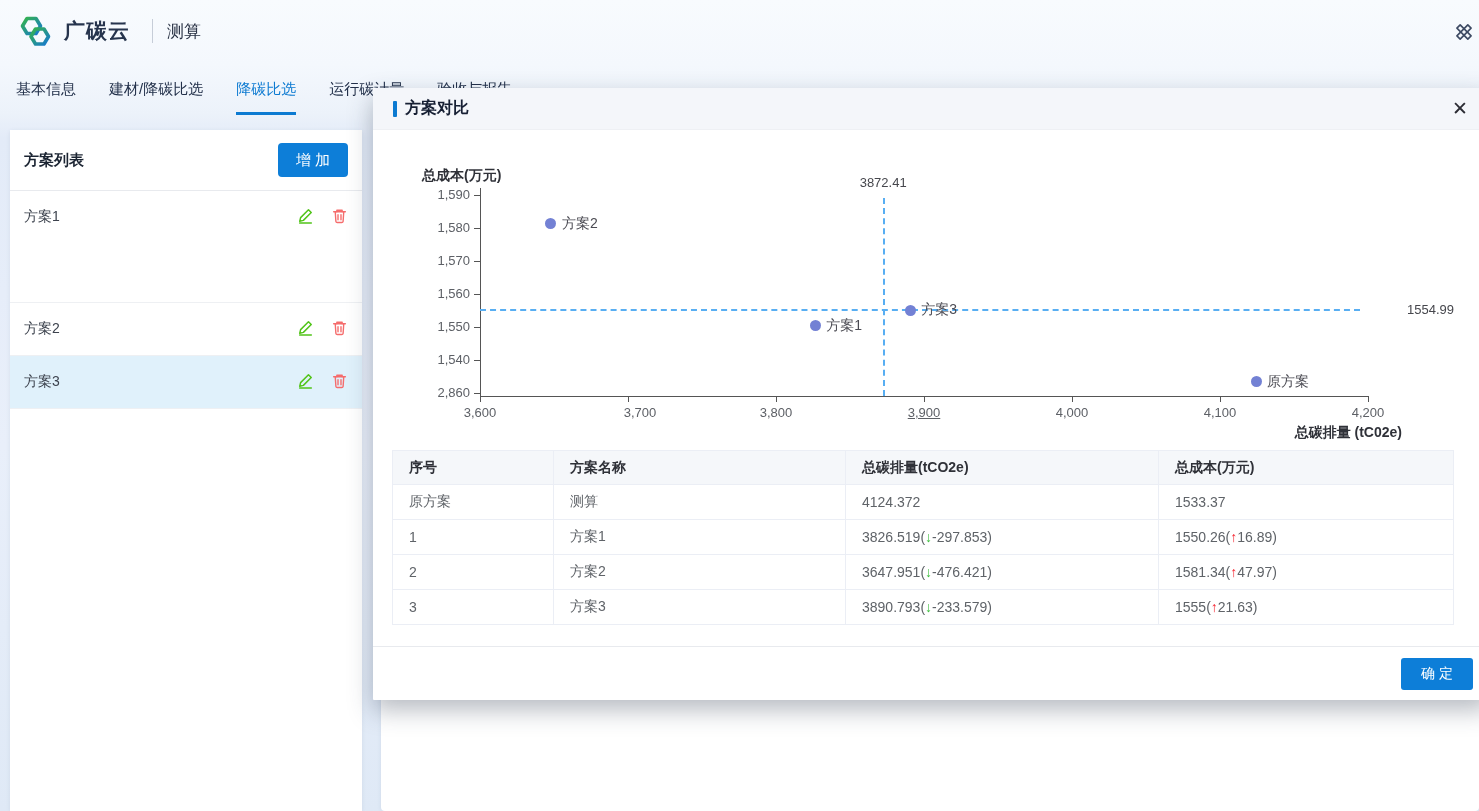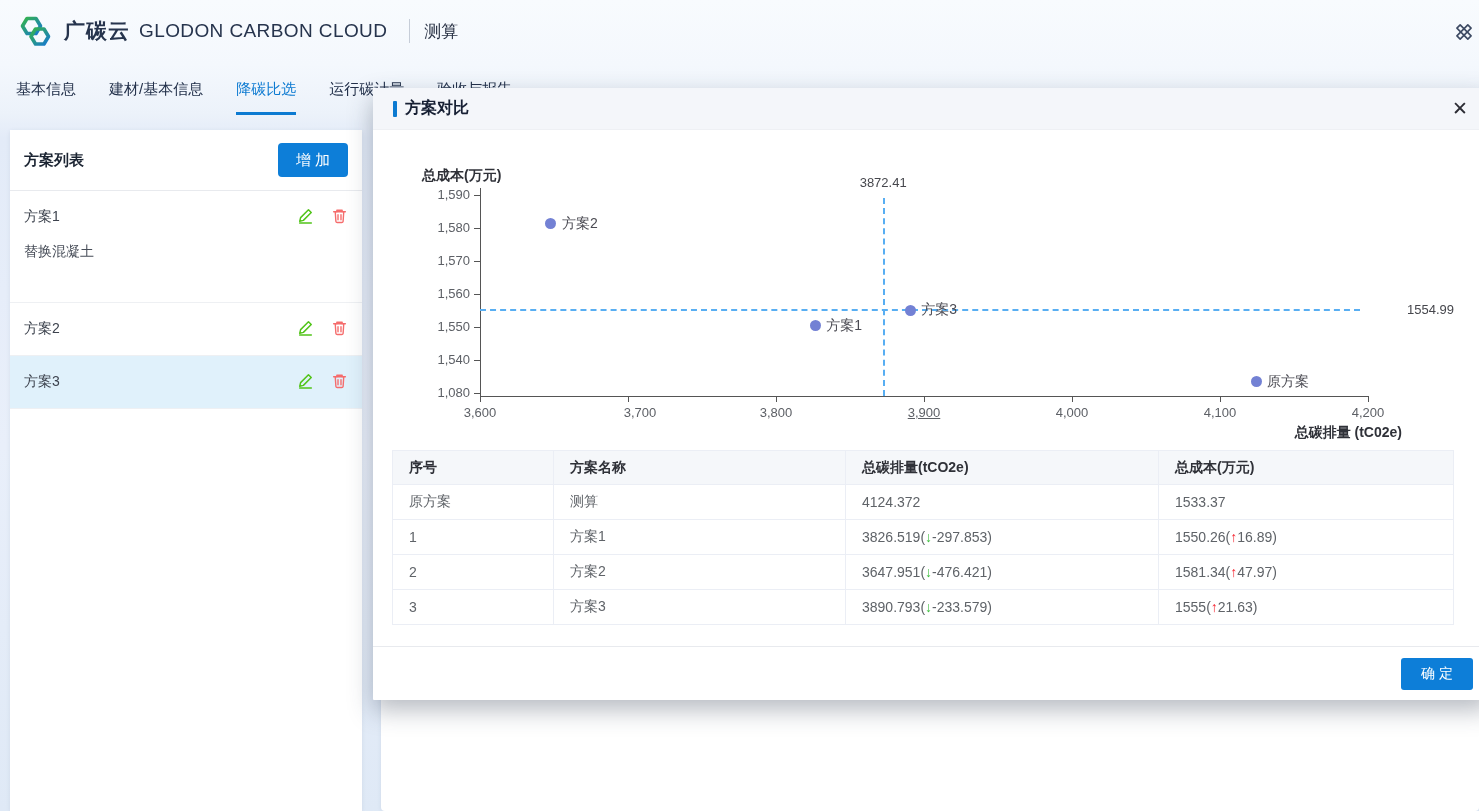--- a/index.html
+++ b/index.html
@@ -99,36 +99,35 @@
               <stop offset="1" stop-color="#1678d0"></stop>
         </linearGradient>
           </defs>
         <g fill="none" stroke="url(#lg)" stroke-width="3.6" stroke-linejoin="round">
           <path d="M13 5.5 h9 l4.5 7.5 -4.5 7.5 h-9 L8.5 13 Z"></path>
           <path d="M21.5 16 h8.5 l4.5 7.5 -4.5 7.5 h-8.5 L17 23.5 Z"></path>
         </g>
       </svg>
     </span>
     <span class="brand-cn">广碳云</span>
-    <span class="brand-en">GLODON CARBON CLOUD</span>
     <span class="hdr-divider"></span>
     <span class="module-name">测算</span>
     <span class="hdr-tools">
       <svg width="24" height="24" viewBox="0 0 22 22">
         <g stroke="#3d4a63" stroke-width="1.5" fill="none" stroke-linejoin="round" stroke-linecap="round">
           <path d="M4.5 14.5 L14.5 4.5 l3 3 L7.5 17.5 z"></path>
           <path d="M17.5 14.5 L7.5 4.5 l-3 3 L14.5 17.5 z"></path>
         </g>
       </svg>
     </span>
   </header>
 
   <nav class="tabbar" id="tabbar">
       <div class="tab">基本信息</div>
-      <div class="tab">建材/基本信息</div>
+      <div class="tab">建材/降碳比选</div>
       <div class="tab active">降碳比选</div>
       <div class="tab">运行碳计量</div>
       <div class="tab">验收与报告</div>
     </nav>
 
   <div class="main-card"></div>
   <div class="edge-sliver">
     <div class="sliver-top"></div>
     <div class="sliver-blue"></div>
     <div class="sliver-rows"></div>
@@ -155,21 +154,20 @@
               <svg width="17" height="17" viewBox="0 0 16 16">
                 <g fill="none" stroke="#f56c6c" stroke-width="1.3" stroke-linecap="round" stroke-linejoin="round">
                   <path d="M2.5 4.5h11"></path>
                   <path d="M5.5 4.5V3h5v1.5"></path>
                   <path d="M4 4.5l.6 9a1.3 1.3 0 0 0 1.3 1.1h4.2a1.3 1.3 0 0 0 1.3-1.1l.6-9"></path>
                   <path d="M6.6 7.2v4.8M9.4 7.2v4.8"></path>
                 </g>
               </svg>
             </span>
           </div>
-          <div class="s-desc">替换混凝土</div>
         </div>
         <div class="s-item">
           <div class="s-title">方案2</div>
           <div class="s-icons">
             <span class="icon-btn">
               <svg width="17" height="17" viewBox="0 0 16 16">
                 <g fill="none" stroke="#52c41a" stroke-width="1.4" stroke-linejoin="round">
                   <path d="M10.8 2.6l2.6 2.6L6 12.6l-3.4.8.8-3.4z"></path>
                   <path d="M2.5 15h11" stroke-linecap="round"></path>
                 </g>
@@ -233,21 +231,21 @@
         <span class="tick-label abs" style="left: 403px; top: 275px; transform: translateX(-50%);">3,800</span>
         <div class="axis-line abs" style="left: 551px; top: 266px; width: 1px; height: 6px;"></div>
         <span class="tick-label abs" style="left: 551px; top: 275px; transform: translateX(-50%); text-decoration: underline;">3,900</span>
         <div class="axis-line abs" style="left: 699px; top: 266px; width: 1px; height: 6px;"></div>
         <span class="tick-label abs" style="left: 699px; top: 275px; transform: translateX(-50%);">4,000</span>
         <div class="axis-line abs" style="left: 847px; top: 266px; width: 1px; height: 6px;"></div>
         <span class="tick-label abs" style="left: 847px; top: 275px; transform: translateX(-50%);">4,100</span>
         <div class="axis-line abs" style="left: 995px; top: 266px; width: 1px; height: 6px;"></div>
         <span class="tick-label abs" style="left: 995px; top: 275px; transform: translateX(-50%);">4,200</span>
         <div class="axis-line abs" style="left: 101px; top: 262.705px; width: 6px; height: 1px;"></div>
-        <span class="tick-label abs" style="left: 35px; top: 254.705px; width: 62px; text-align: right;">1,080</span>
+        <span class="tick-label abs" style="left: 35px; top: 254.705px; width: 62px; text-align: right;">2,860</span>
         <div class="axis-line abs" style="left: 101px; top: 229.754px; width: 6px; height: 1px;"></div>
         <span class="tick-label abs" style="left: 35px; top: 221.754px; width: 62px; text-align: right;">1,540</span>
         <div class="axis-line abs" style="left: 101px; top: 196.803px; width: 6px; height: 1px;"></div>
         <span class="tick-label abs" style="left: 35px; top: 188.803px; width: 62px; text-align: right;">1,550</span>
         <div class="axis-line abs" style="left: 101px; top: 163.852px; width: 6px; height: 1px;"></div>
         <span class="tick-label abs" style="left: 35px; top: 155.852px; width: 62px; text-align: right;">1,560</span>
         <div class="axis-line abs" style="left: 101px; top: 130.902px; width: 6px; height: 1px;"></div>
         <span class="tick-label abs" style="left: 35px; top: 122.902px; width: 62px; text-align: right;">1,570</span>
         <div class="axis-line abs" style="left: 101px; top: 97.9508px; width: 6px; height: 1px;"></div>
         <span class="tick-label abs" style="left: 35px; top: 89.9508px; width: 62px; text-align: right;">1,580</span>

